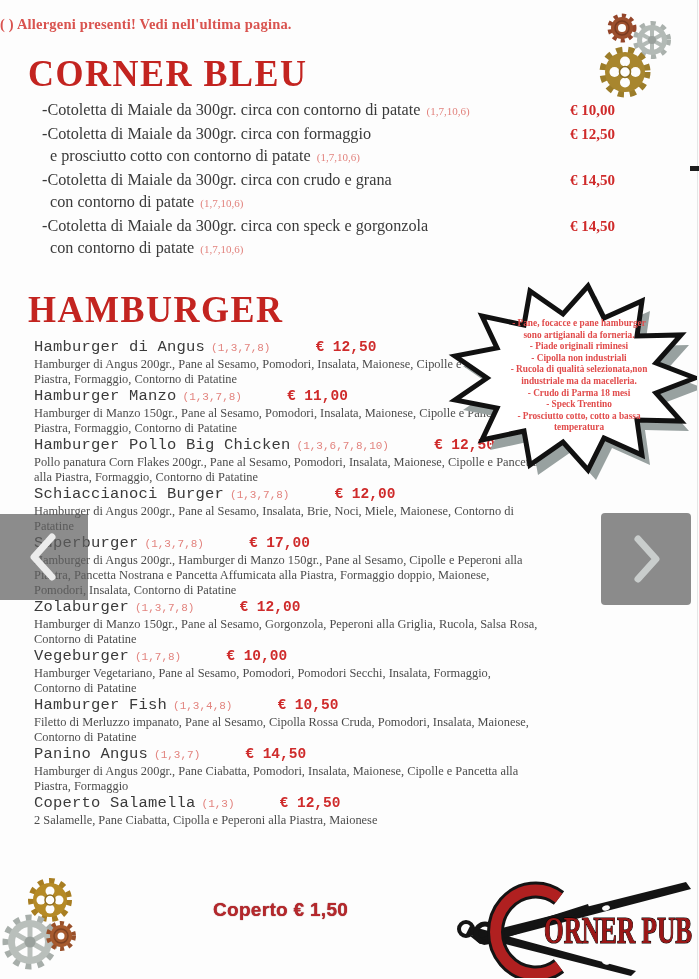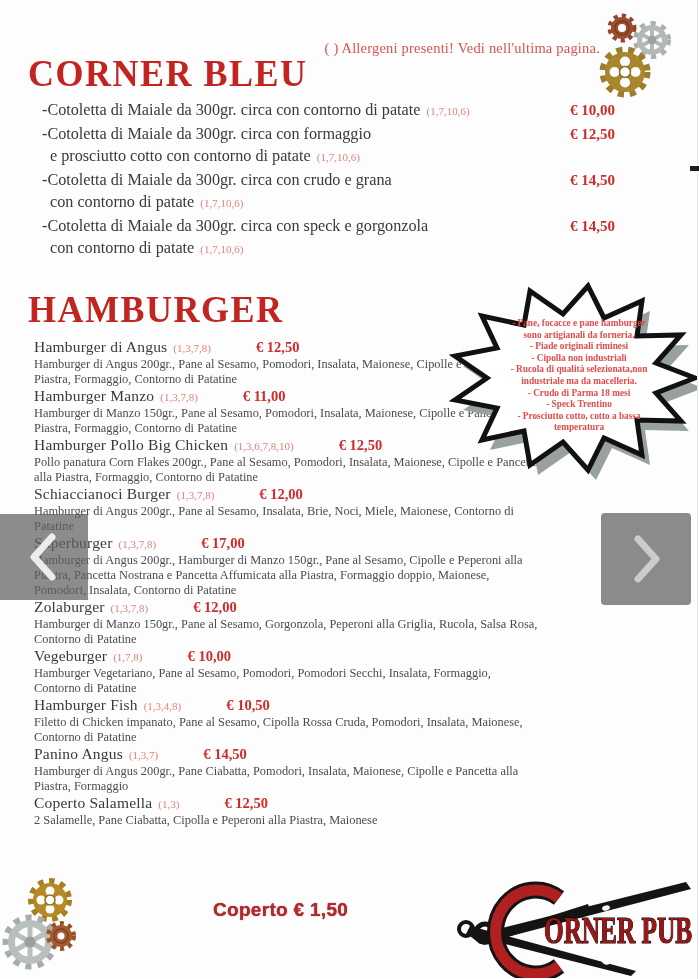--- a/index.html
+++ b/index.html
@@ -1,39 +1,39 @@
 <!DOCTYPE html>
 <html><head>
 <meta charset="utf-8">
 <style>
   html,body{margin:0;padding:0;}
   body{
     width:699px;height:979px;position:relative;overflow:hidden;
     background:#fdfdfd;font-family:"Liberation Serif", serif;
   }
   .note{
-    position:absolute;top:16px;left:0;width:600px;text-align:right;
-    font-size:14.5px;font-weight:400;color:#d9534f;letter-spacing:.2px;margin-top:24px;
+    position:absolute;top:16px;left:0;width:600px;text-align:left;
+    font-size:14.5px;font-weight:700;color:#d9534f;letter-spacing:.2px;
   }
   .sec-title{
     position:absolute;left:28px;margin:0;color:#c32420;font-weight:600;
     font-size:36px;letter-spacing:1.5px;font-family:"Liberation Serif",serif;
     transform:scaleY(1.08);transform-origin:left top;
   }
   #title-corner-bleu{top:50px;}
   #title-hamburger{top:286px;}
   
   .cotoletta{position:absolute;top:99px;left:22px;width:650px;font-size:16.2px;color:#3a3a3a;margin-left:20px;}
   .cot-item{position:relative;line-height:22.5px;}
   .cot-line2{padding-left:8px;}
   .allergen{font-size:11px;color:#e2837e;margin-left:6px;}
   .cot-price{position:absolute;left:528px;top:0;font-weight:700;color:#cf2b2b;font-size:15px;}
   
   .burgers{position:absolute;top:338px;left:34px;width:505px;}
-  .b-head{line-height:18px;font-size:15.5px;color:#3a3a3a;white-space:nowrap;}
+  .b-head{line-height:18px;font-size:15.5px;color:#3a3a3a;white-space:nowrap;font-family:Liberation Mono, monospace;}
   .b-name{letter-spacing:.2px;}
   .b-price{font-weight:700;color:#cf2b2b;font-size:14.5px;margin-left:45px;}
   .b-desc{font-size:12.4px;line-height:15px;color:#4c4c4c;}
   
   .starburst{position:absolute;left:448px;top:281px;width:250px;height:200px;}
   .starburst svg{position:absolute;left:0;top:0;}
   .sb-text{
     position:absolute;left:44px;top:37px;width:174px;text-align:center;
     font-size:9.3px;font-weight:700;color:#e14b4b;line-height:11.6px;
   }
@@ -171,21 +171,21 @@
     <div class="b-item">
     <div class="b-head">
       <span class="b-name">Vegeburger</span><span class="allergen">(1,7,8)</span><span class="b-price">€ 10,00</span>
     </div>
     <div class="b-desc">Hamburger Vegetariano, Pane al Sesamo, Pomodori, Pomodori Secchi, Insalata, Formaggio, Contorno di Patatine</div>
   </div>
     <div class="b-item">
     <div class="b-head">
       <span class="b-name">Hamburger Fish</span><span class="allergen">(1,3,4,8)</span><span class="b-price">€ 10,50</span>
     </div>
-    <div class="b-desc">Filetto di Chicken impanato, Pane al Sesamo, Cipolla Rossa Cruda, Pomodori, Insalata, Maionese, Contorno di Patatine</div>
+    <div class="b-desc">Filetto di Merluzzo impanato, Pane al Sesamo, Cipolla Rossa Cruda, Pomodori, Insalata, Maionese, Contorno di Patatine</div>
   </div>
     <div class="b-item">
     <div class="b-head">
       <span class="b-name">Panino Angus</span><span class="allergen">(1,3,7)</span><span class="b-price">€ 14,50</span>
     </div>
     <div class="b-desc">Hamburger di Angus 200gr., Pane Ciabatta, Pomodori, Insalata, Maionese, Cipolle e Pancetta alla Piastra, Formaggio</div>
   </div>
     <div class="b-item">
     <div class="b-head">
       <span class="b-name">Coperto Salamella</span><span class="allergen">(1,3)</span><span class="b-price">€ 12,50</span>

